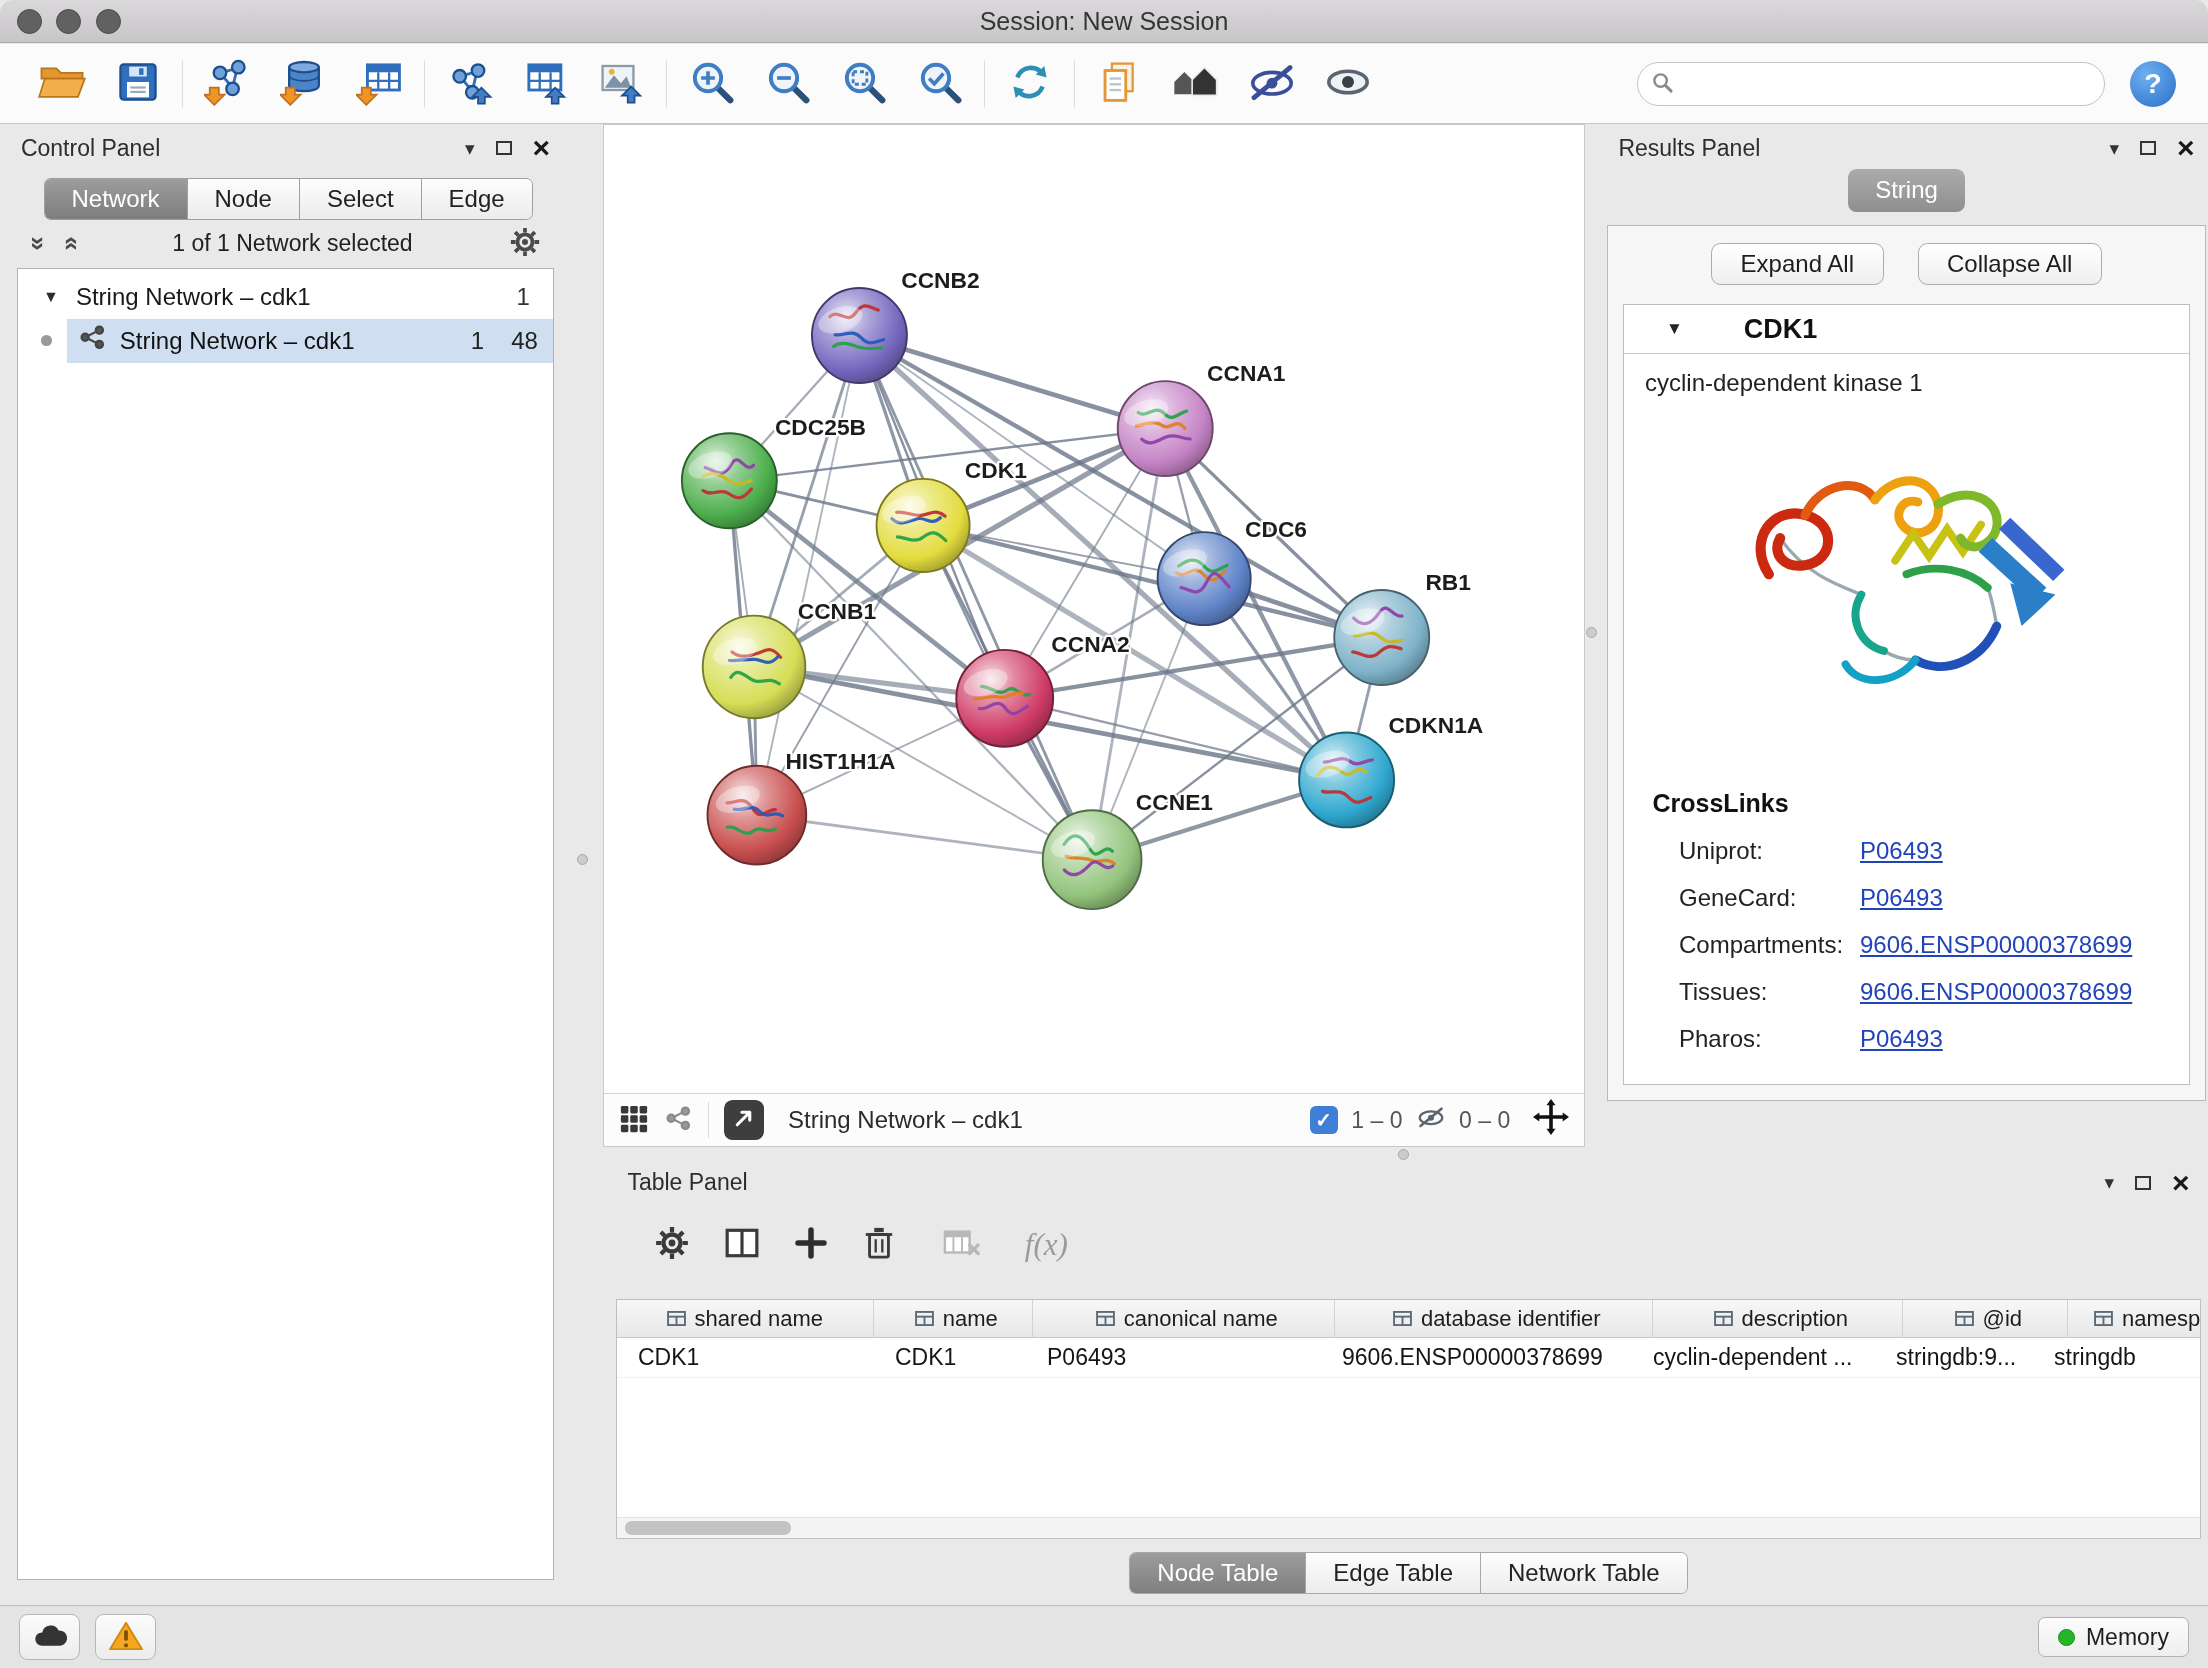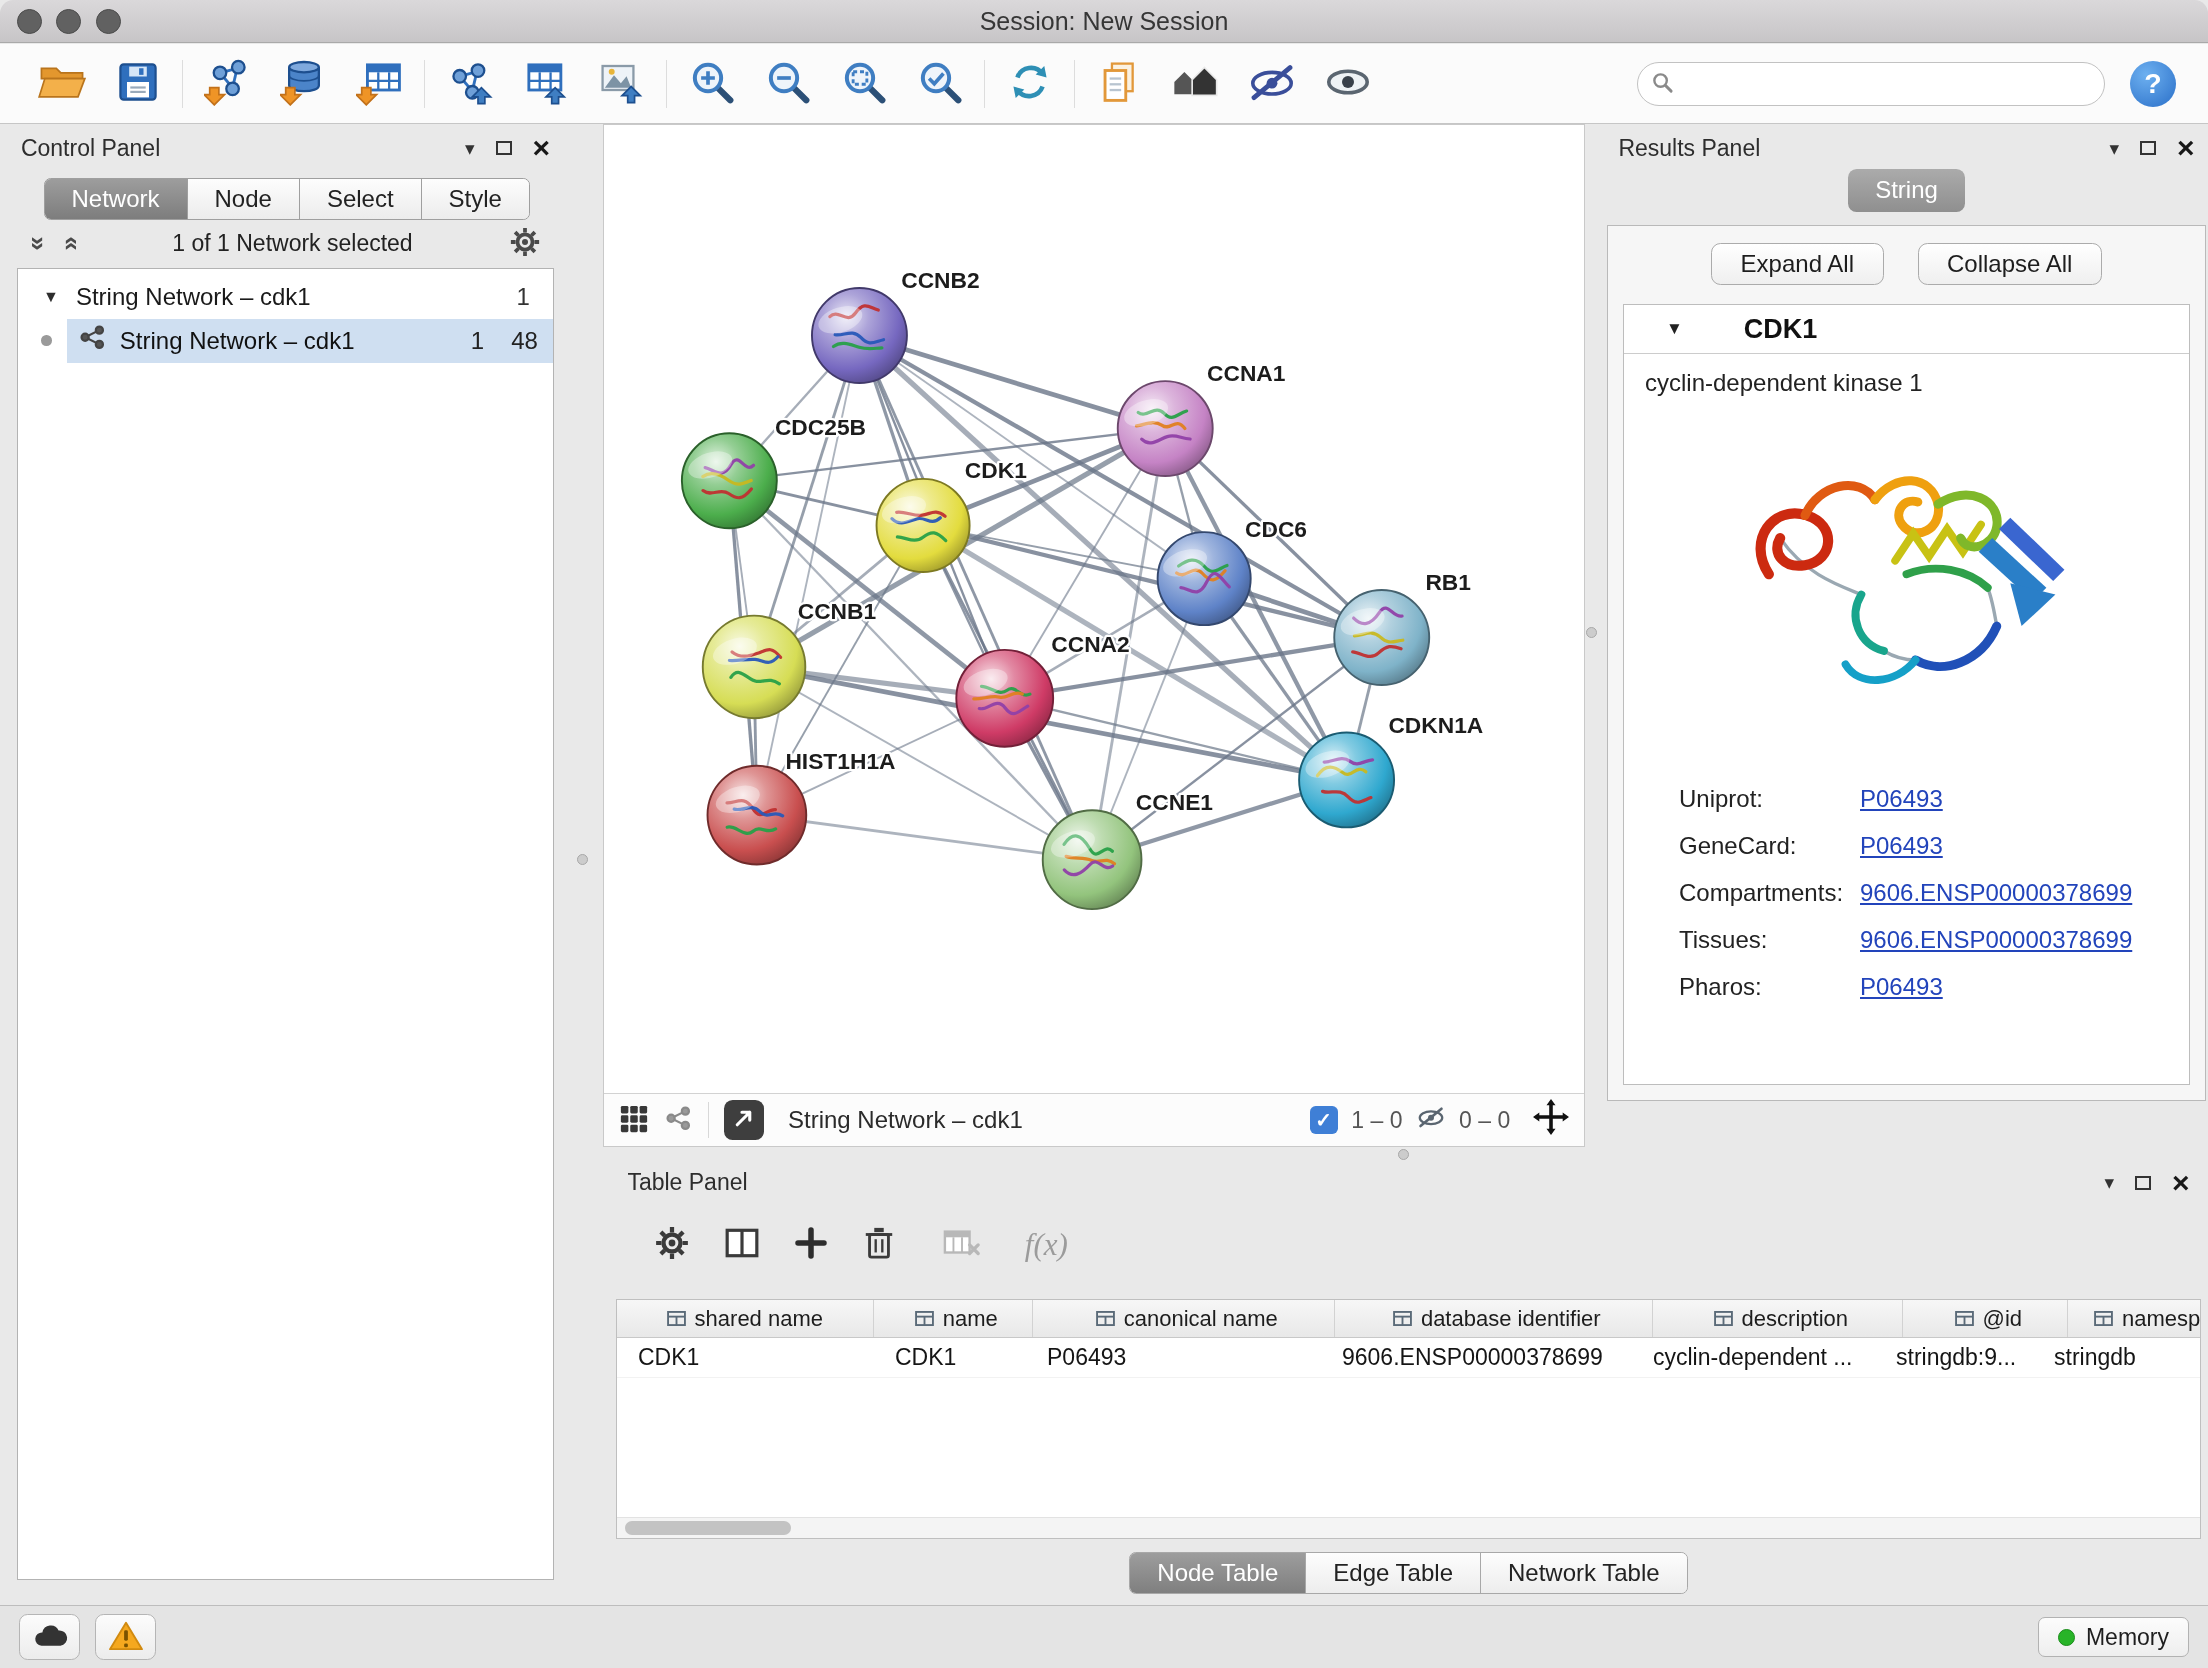--- a/index.html
+++ b/index.html
@@ -290,21 +290,21 @@
       <span class="ph-icons">
         <span class="ph-tri">▾</span>
         <span class="ph-sq"></span>
         <span class="ph-x">×</span>
       </span>
     </div>
     <div class="cp-tabs" id="cp-tabs">
         <div class="cp-tab active">Network</div>
         <div class="cp-tab">Node</div>
         <div class="cp-tab">Select</div>
-        <div class="cp-tab">Style</div>
+        <div class="cp-tab">Edge</div>
       </div>
     <div class="cp-toolbar">
       <span class="chev down">»</span>
       <span class="chev up">»</span>
       <span class="cp-summary">1 of 1 Network selected</span>
       <span><svg width="32" height="32" viewBox="0 0 34 34">
             <g stroke="#4a4a4a" stroke-width="4" fill="none">
               <circle cx="17" cy="17" r="8"></circle>
               <path d="M17 2 v5 M17 27 v5 M2 17 h5 M27 17 h5 M6.5 6.5 l3.6 3.6 M23.9 23.9 L27.5 27.5 M27.5 6.5 l-3.6 3.6 M10.1 23.9 L6.5 27.5"></path>
             </g>
@@ -682,20 +682,21 @@
               <path d="M160 150 C186 140 214 146 232 162" stroke="#2fa04a" stroke-width="7"></path>
               <path d="M120 168 C108 188 118 212 140 218" stroke="#19a58c" stroke-width="7"></path>
               <path d="M240 196 C226 228 192 240 168 226" stroke="#2050b8" stroke-width="8"></path>
               <path d="M168 226 C150 248 118 250 106 230" stroke="#15a0c8" stroke-width="7"></path>
             </g>
             <polygon points="236,118 284,162 272,174 224,130" fill="#2a7fc8"></polygon>
             <polygon points="292,168 262,196 252,158" fill="#2a7fc8"></polygon>
             <polygon points="252,100 300,146 290,156 242,110" fill="#3a66d0"></polygon>
           </svg>
         </div>
+        <div class="xl-title">CrossLinks</div>
         <div id="xlinks">
             <div class="xrow">
               <span class="xlabel">Uniprot:</span>
               <a class="xvalue">P06493</a>
             </div>
             <div class="xrow">
               <span class="xlabel">GeneCard:</span>
               <a class="xvalue">P06493</a>
             </div>
             <div class="xrow">

